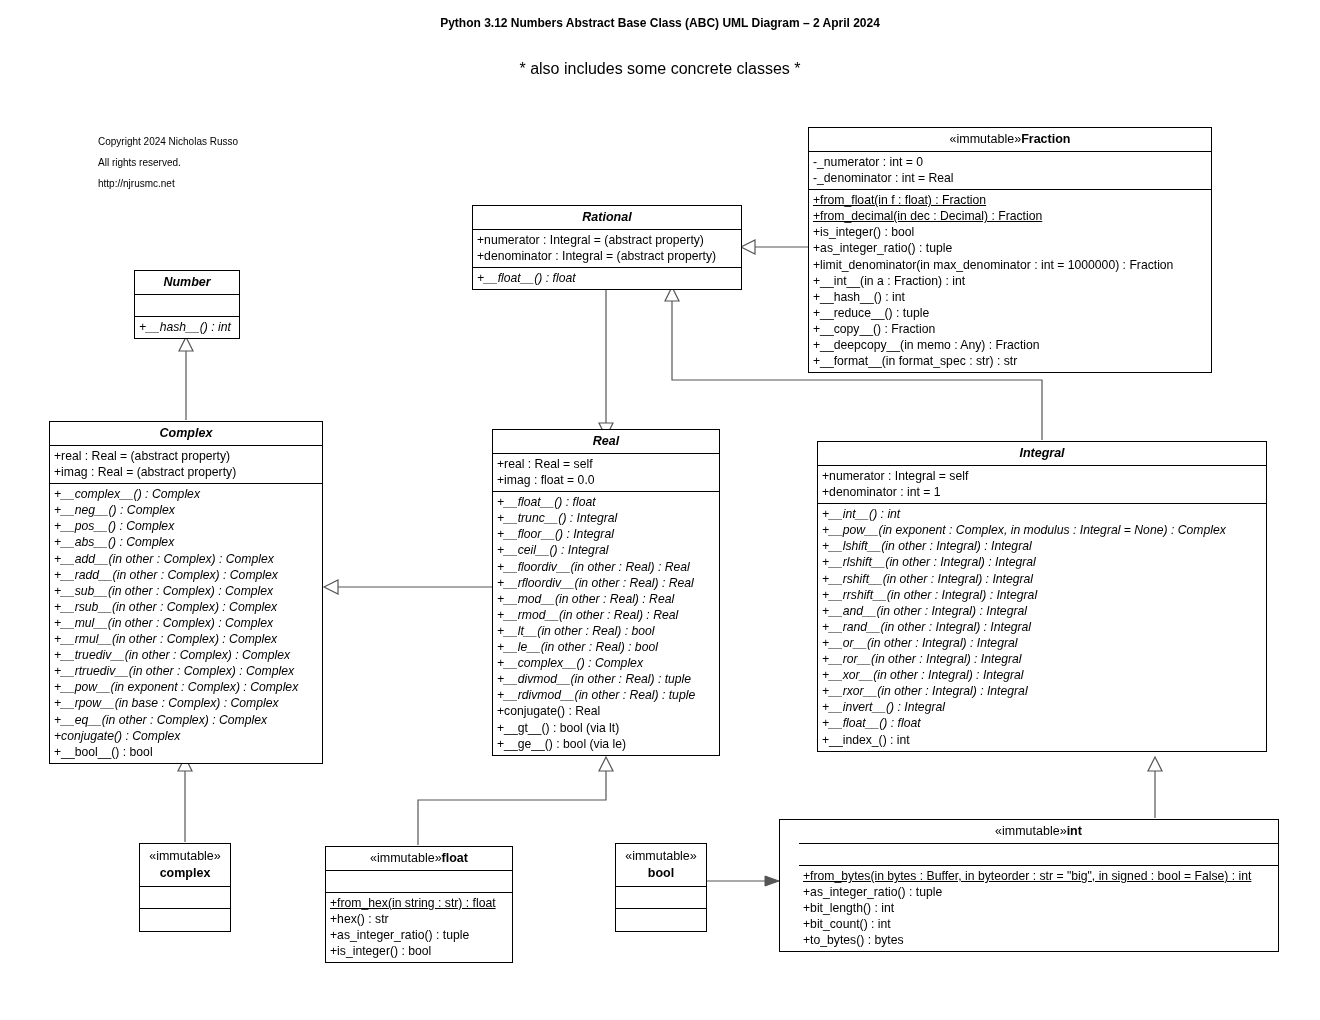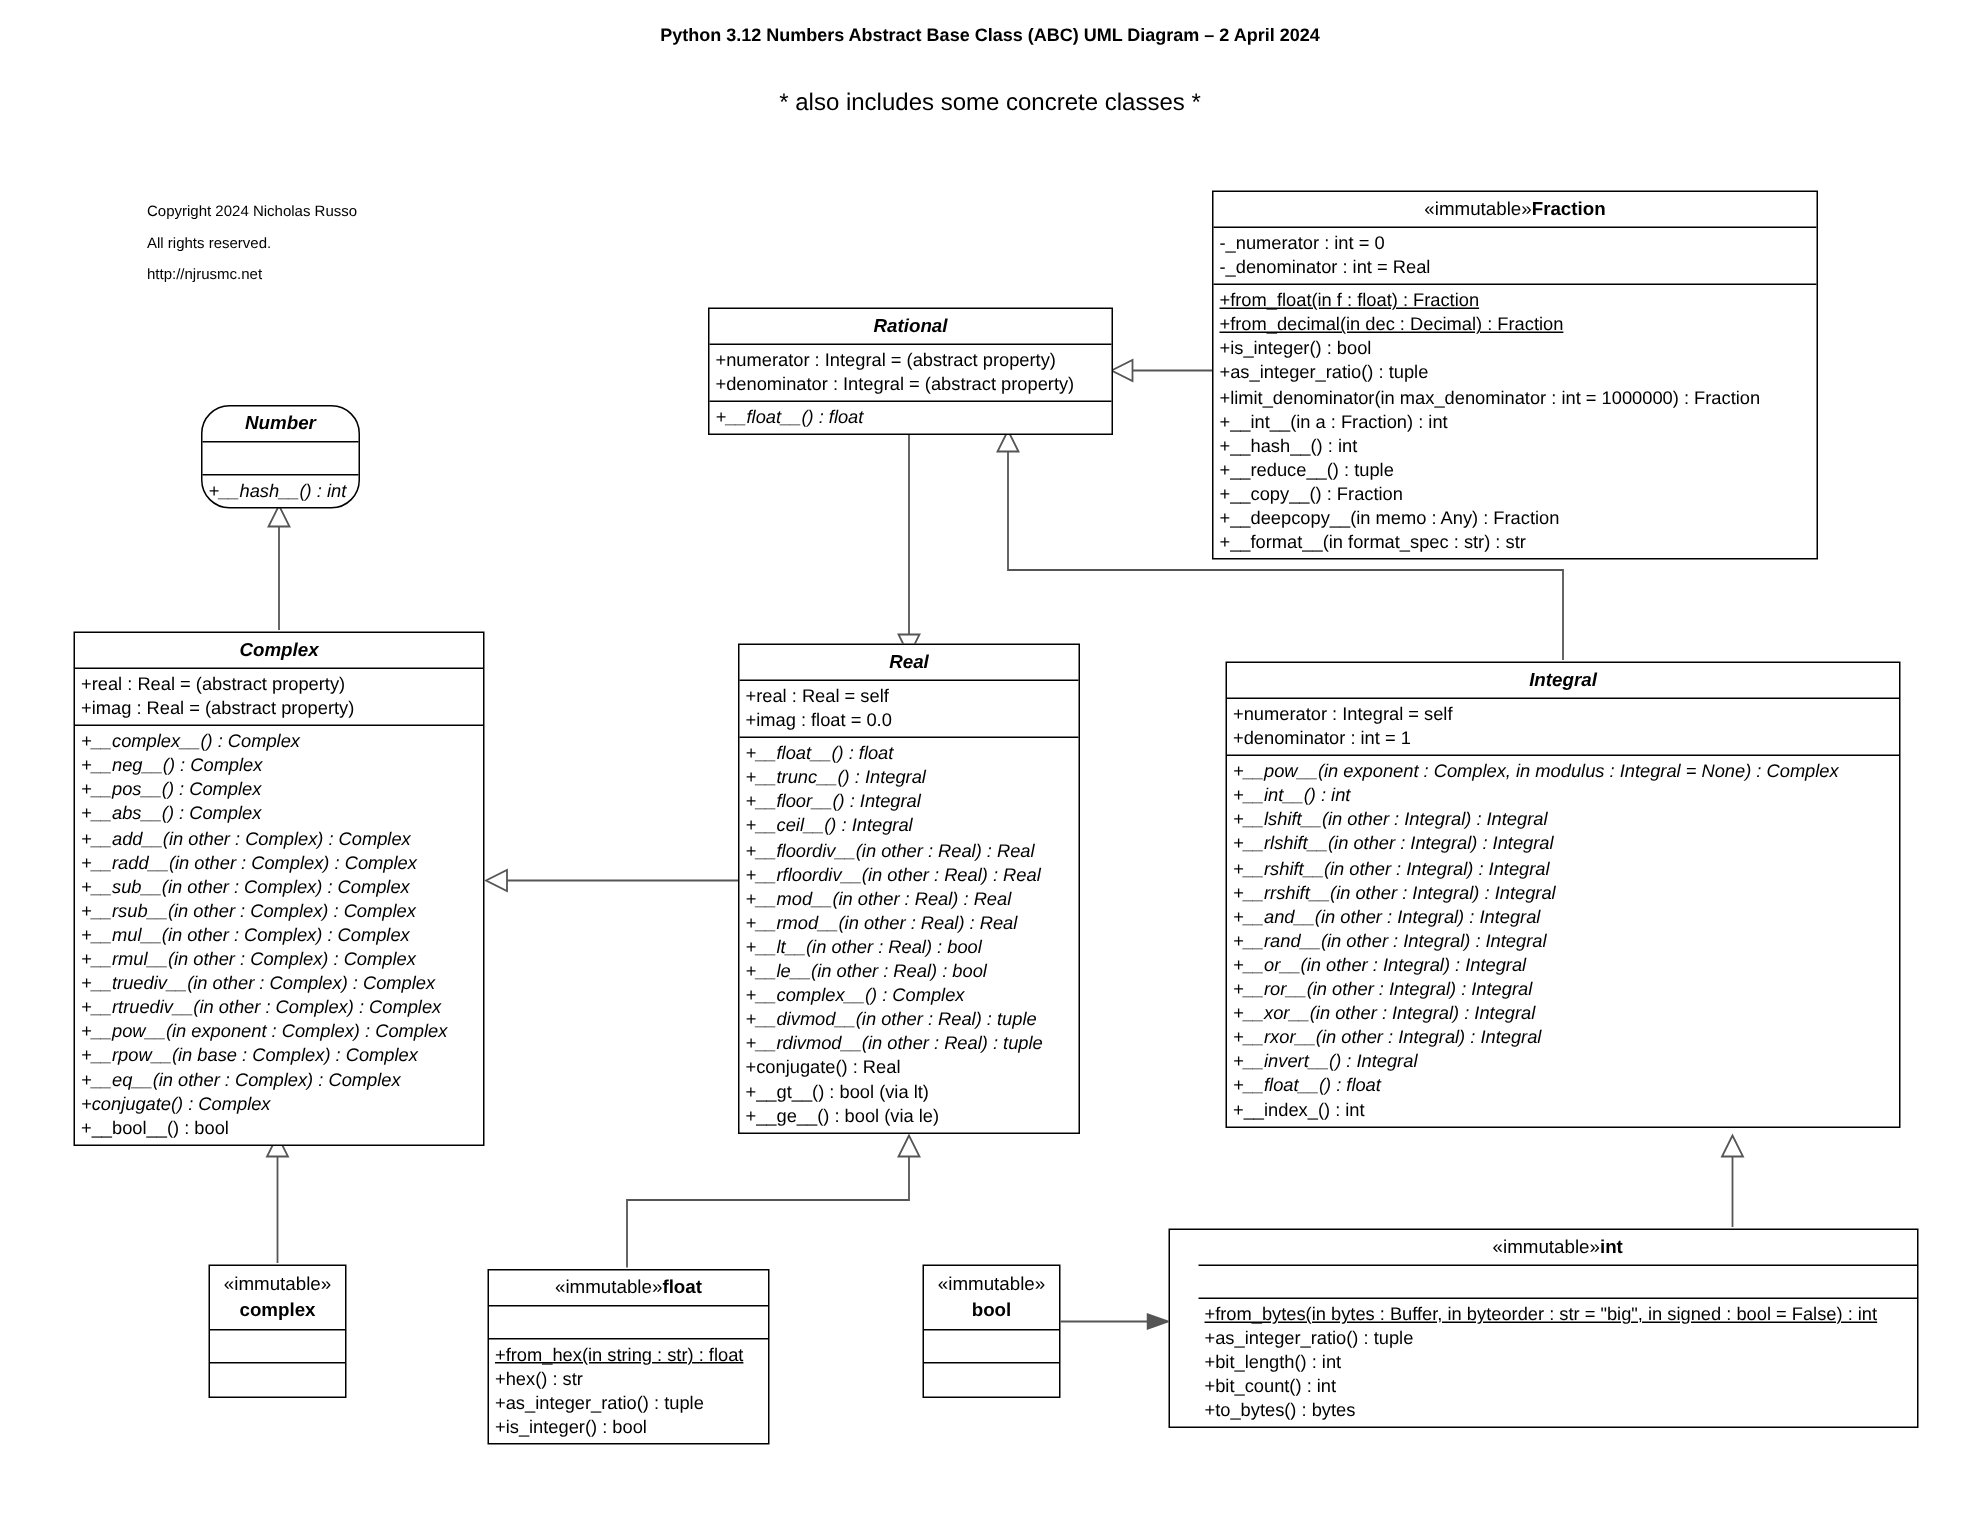--- a/index.html
+++ b/index.html
@@ -139,21 +139,21 @@
     <polyline points="418,845 418,800 606,800 606,770"></polyline>
     <polygon class="tri" points="606,757 599,771 613,771"></polygon>
 
     <polyline points="1155,818 1155,770"></polyline>
     <polygon class="tri" points="1155,757 1148,771 1162,771"></polygon>
 
     <polyline points="707,881 766,881"></polyline>
     <polygon class="arrowhead" points="779,881 765,876 765,886"></polygon>
   </svg>
 
-  <div class="umlbox" style="left:134px; top:270px; width:106px;border-radius:19px;">
+  <div class="umlbox" style="left:134px; top:270px; width:106px;">
     <div class="umlhead abstract">Number</div>
     <div class="compartment empty"></div>
     <div class="compartment">
       <div class="row abs">+__hash__() : int</div>
     </div>
   </div>
 
   <div class="umlbox" style="left:472px; top:205px; width:270px;">
     <div class="umlhead abstract">Rational</div>
     <div class="compartment">
@@ -241,22 +241,22 @@
     </div>
   </div>
 
   <div class="umlbox" style="left:817px; top:441px; width:450px;">
     <div class="umlhead abstract">Integral</div>
     <div class="compartment">
       <div class="row">+numerator : Integral = self</div>
       <div class="row">+denominator : int = 1</div>
     </div>
     <div class="compartment">
+      <div class="row abs">+__int__() : int</div>
       <div class="row abs">+__pow__(in exponent : Complex, in modulus : Integral = None) : Complex</div>
-      <div class="row abs">+__int__() : int</div>
       <div class="row abs">+__lshift__(in other : Integral) : Integral</div>
       <div class="row abs">+__rlshift__(in other : Integral) : Integral</div>
       <div class="row abs">+__rshift__(in other : Integral) : Integral</div>
       <div class="row abs">+__rrshift__(in other : Integral) : Integral</div>
       <div class="row abs">+__and__(in other : Integral) : Integral</div>
       <div class="row abs">+__rand__(in other : Integral) : Integral</div>
       <div class="row abs">+__or__(in other : Integral) : Integral</div>
       <div class="row abs">+__ror__(in other : Integral) : Integral</div>
       <div class="row abs">+__xor__(in other : Integral) : Integral</div>
       <div class="row abs">+__rxor__(in other : Integral) : Integral</div>

